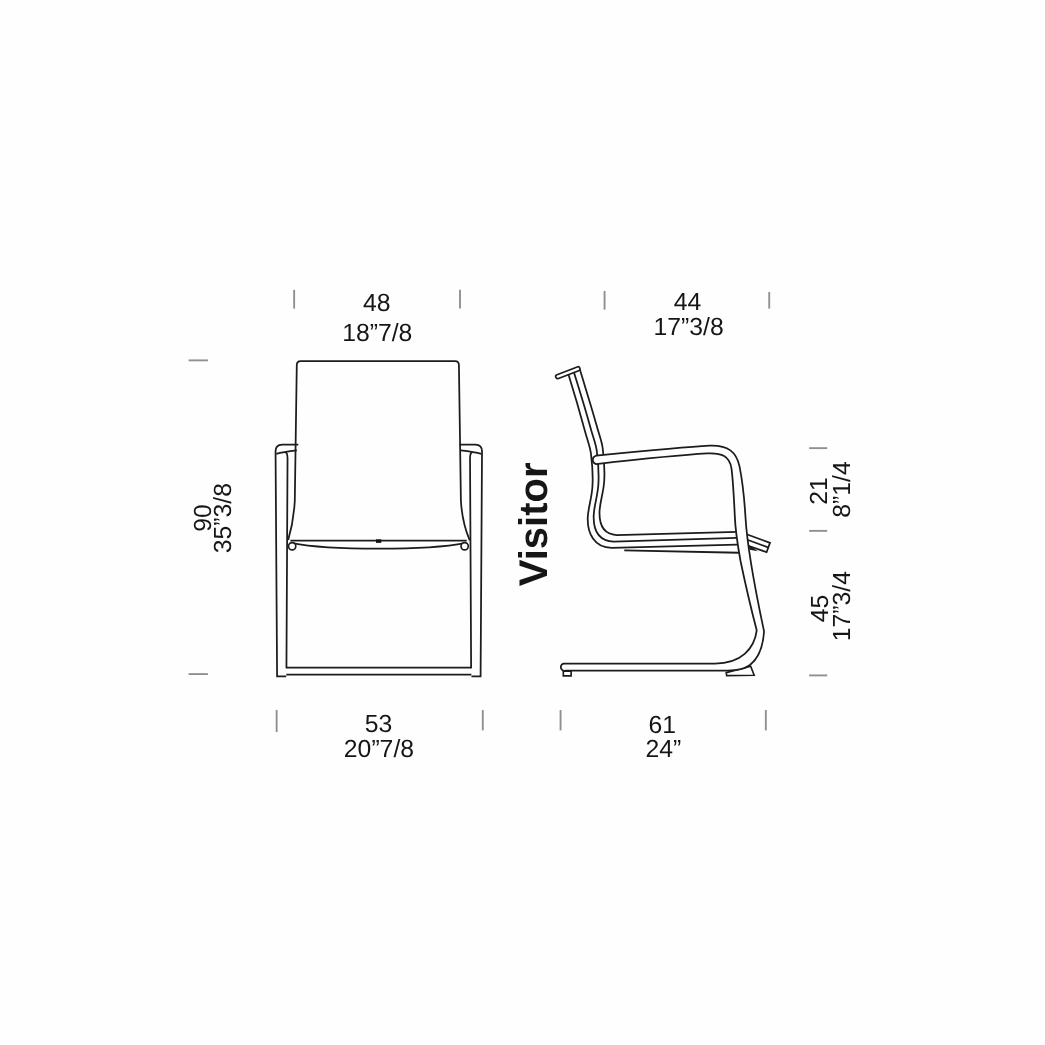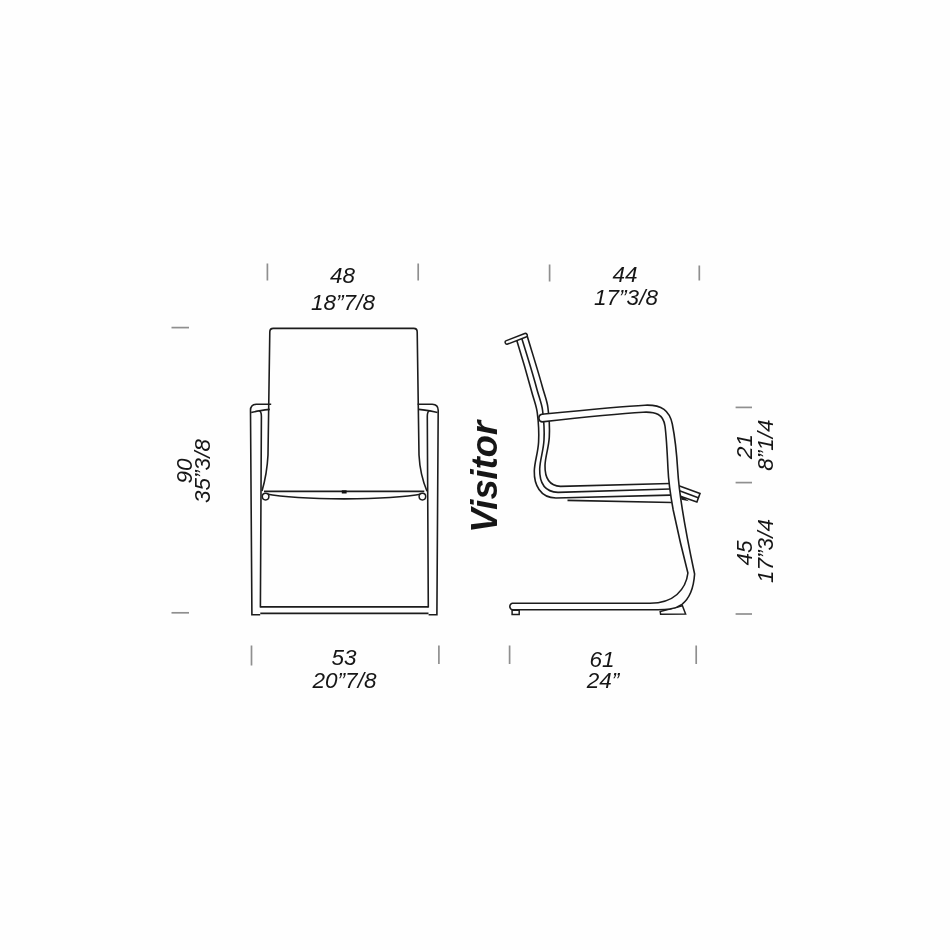--- a/index.html
+++ b/index.html
@@ -1,16 +1,16 @@
 <!DOCTYPE html>
 <html><head>
 <meta charset="utf-8">
 <style>
   html,body{margin:0;padding:0;background:#ffffff;}
-  .page{width:910px;height:950px;position:relative;background:#fefefe;font-style:italic;}
+  .page{width:910px;height:950px;position:relative;background:#fefefe;}
   text{font-family:"Liberation Sans", sans-serif;fill:#161616;-webkit-font-smoothing:antialiased;}
 </style>
 </head>
 <body>
 <div class="page">
 <svg width="950" height="950" viewBox="0 0 950 950">
 
   <rect x="0" y="0" width="950" height="950" fill="#fefefe"></rect>
 
   <g stroke="#8f8f8f" stroke-width="1.7" fill="none">

